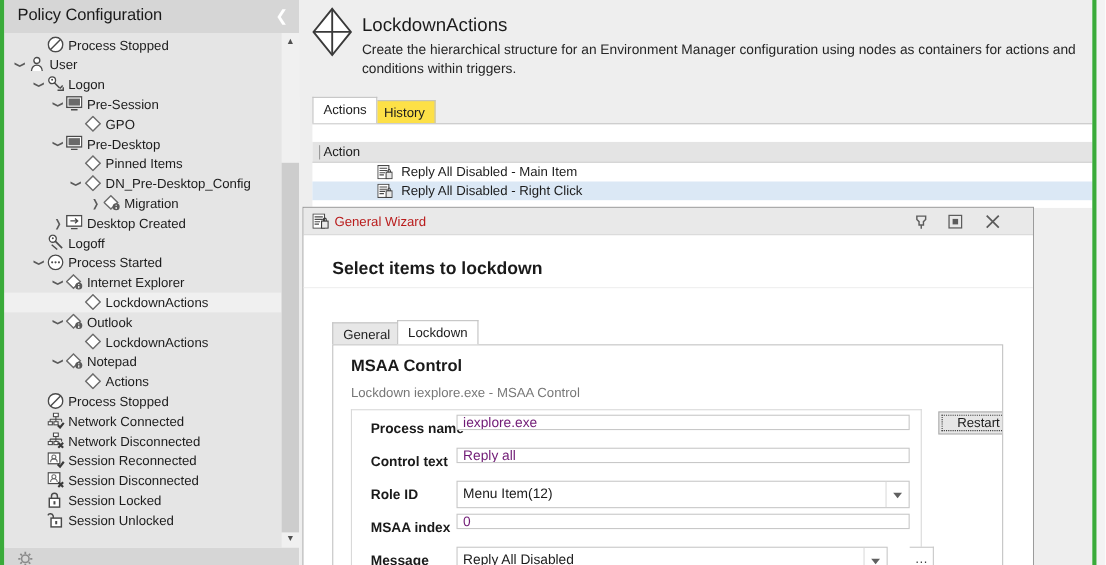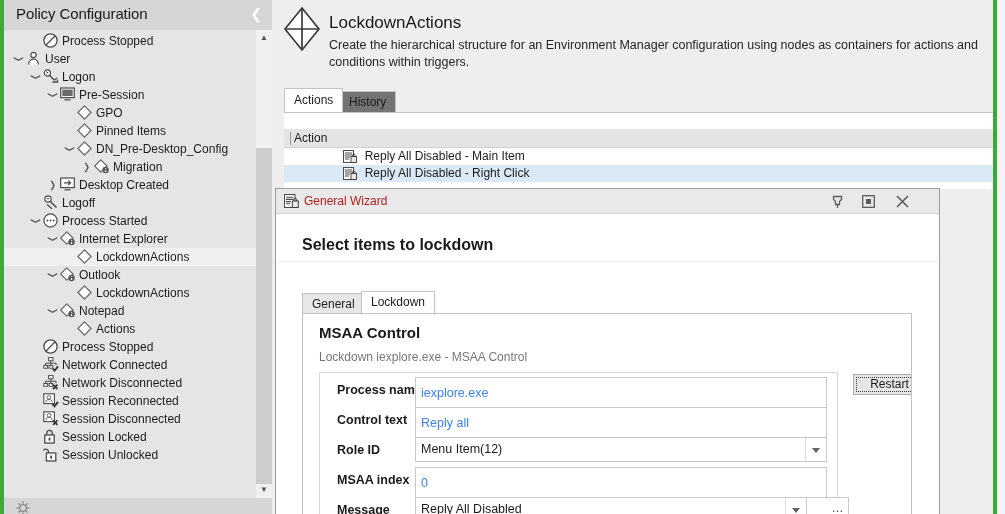--- a/index.html
+++ b/index.html
@@ -201,21 +201,21 @@
     height: 24px;
   }
   .tab {
     position: absolute;
     top: 3px;
     height: 21px;
     line-height: 21px;
     padding: 0 9px;
     font-size: 12px;
     color: #1c1c1c;
-    background: #737373;
+    background: #fde047;
     border: 1px solid #c2c2c2;
     border-bottom: none;
     box-sizing: border-box;
     cursor: pointer;
   }
   .tab.active {
     top: 0;
     height: 24px;
     line-height: 23px;
     background: #ffffff;
@@ -388,27 +388,27 @@
     position: absolute;
     left: 17px; top: 6px;
     font-size: 12.5px;
     font-weight: bold;
     color: #1a1a1a;
   }
   .finput {
     position: absolute;
     left: 95px; top: 0;
     width: 412px;
-    height: 31px;
+    height: 14px;
     border: 1px solid #c8c8c8;
     background: #ffffff;
     box-sizing: border-box;
     font-family: "Liberation Sans", sans-serif;
     font-size: 12.5px;
-    color: #3b82f6;
+    color: #701a75;
     padding: 0 5px;
     outline: none;
   }
   .fcombo {
     position: absolute;
     left: 95px; top: 0;
     width: 412px;
     height: 25px;
     border: 1px solid #c8c8c8;
     background: #ffffff;
@@ -515,20 +515,25 @@
                 <path d="M11.4 11.4l2.6-2.6" stroke="#4a4a4a" stroke-width="1.3"></path>
               </svg></span><span class="tlabel">Logon</span></div>
           <div class="tree-row"><span style="display: inline-block; width: 42px;"></span><span class="tw exp"></span><span class="ticon"><svg width="15" height="14" viewBox="0 0 15 14">
                 <rect x="0.7" y="1" width="13.6" height="9.6" fill="#fff" stroke="#4a4a4a" stroke-width="1.2"></rect>
                 <rect x="2.3" y="2.6" width="10.4" height="6.4" fill="#6a6a6a"></rect>
                 <path d="M4.5 12.8h6" stroke="#4a4a4a" stroke-width="1.2"></path>
               </svg></span><span class="tlabel">Pre-Session</span></div>
           <div class="tree-row"><span style="display: inline-block; width: 59px;"></span><span class="tw"></span><span class="ticon"><svg width="15" height="15" viewBox="0 0 15 15">
                 <path d="M7.5 0.9 L14.1 7.5 L7.5 14.1 L0.9 7.5 Z" fill="#fff" stroke="#6c6c6c" stroke-width="1.3"></path>
               </svg></span><span class="tlabel">GPO</span></div>
+          <div class="tree-row"><span style="display: inline-block; width: 42px;"></span><span class="tw exp"></span><span class="ticon"><svg width="15" height="14" viewBox="0 0 15 14">
+                <rect x="0.7" y="1" width="13.6" height="9.6" fill="#fff" stroke="#4a4a4a" stroke-width="1.2"></rect>
+                <rect x="2.3" y="2.6" width="10.4" height="6.4" fill="#6a6a6a"></rect>
+                <path d="M4.5 12.8h6" stroke="#4a4a4a" stroke-width="1.2"></path>
+              </svg></span><span class="tlabel">Pre-Desktop</span></div>
           <div class="tree-row"><span style="display: inline-block; width: 59px;"></span><span class="tw"></span><span class="ticon"><svg width="15" height="15" viewBox="0 0 15 15">
                 <path d="M7.5 0.9 L14.1 7.5 L7.5 14.1 L0.9 7.5 Z" fill="#fff" stroke="#6c6c6c" stroke-width="1.3"></path>
               </svg></span><span class="tlabel">Pinned Items</span></div>
           <div class="tree-row"><span style="display: inline-block; width: 59px;"></span><span class="tw exp"></span><span class="ticon"><svg width="15" height="15" viewBox="0 0 15 15">
                 <path d="M7.5 0.9 L14.1 7.5 L7.5 14.1 L0.9 7.5 Z" fill="#fff" stroke="#6c6c6c" stroke-width="1.3"></path>
               </svg></span><span class="tlabel">DN_Pre-Desktop_Config</span></div>
           <div class="tree-row"><span style="display: inline-block; width: 76px;"></span><span class="tw col"></span><span class="ticon"><svg width="16" height="15" viewBox="0 0 16 15">
                 <path d="M6.8 0.9 L13 7 L6.8 13.1 L0.6 7 Z" fill="#fff" stroke="#6c6c6c" stroke-width="1.3"></path>
                 <circle cx="11.6" cy="11" r="3.2" fill="#5b5b5b"></circle>
                 <path d="M11.6 9.2v0.9M11.6 11.1v2" stroke="#fff" stroke-width="1.1"></path>

